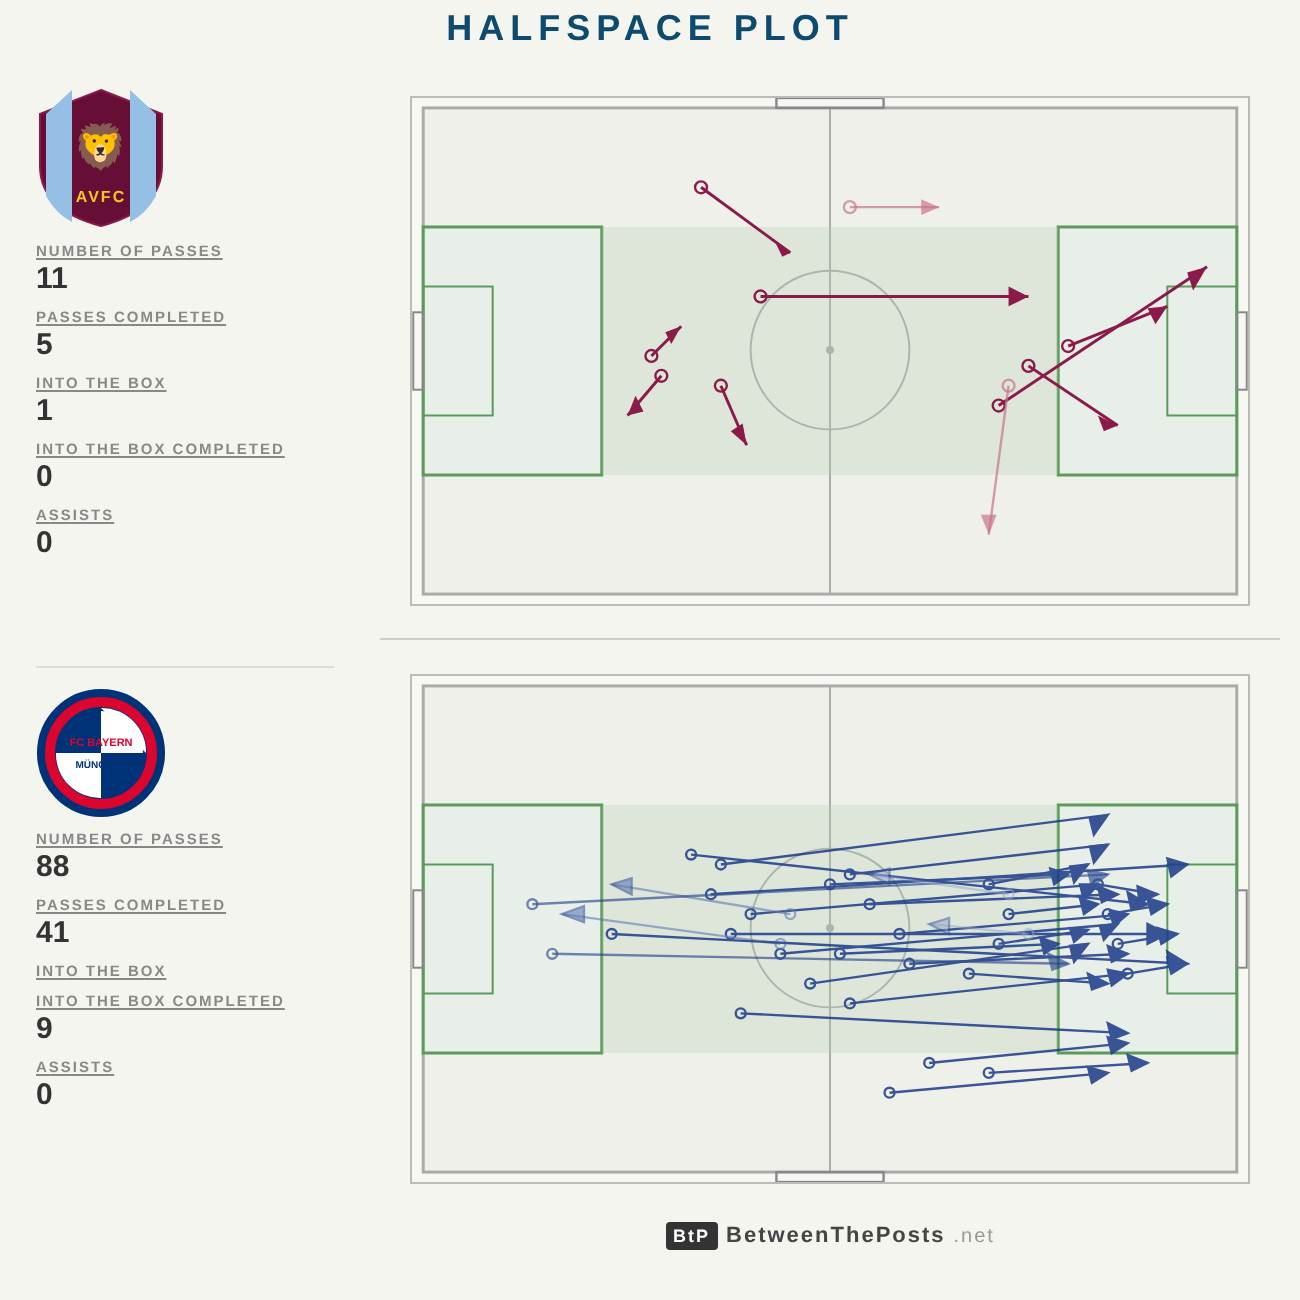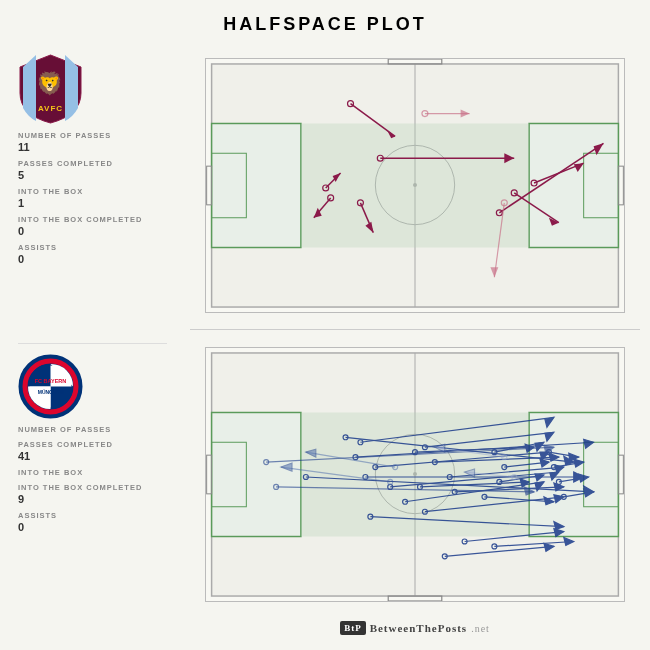--- a/index.html
+++ b/index.html
@@ -5,25 +5,25 @@
     * { box-sizing: border-box; margin: 0; padding: 0; }
     body {
       width: 650px;
       height: 650px;
       background: #f5f5f0;
       font-family: Arial, sans-serif;
       overflow: hidden;
     }
     .page-title {
       text-align: center;
-      padding: 14px 0 8px;
+      padding: 4px 0 8px;
       font-size: 18px;
       font-weight: bold;
       letter-spacing: 3px;
-      color: #000000;
+      color: #0c4a6e;
     }
     .main-content {
       display: flex;
       width: 100%;
       height: calc(100% - 50px);
     }
     .left-panel {
       width: 185px;
       min-width: 185px;
       display: flex;
@@ -36,23 +36,24 @@
       flex-direction: column;
       padding-top: 10px;
     }
     .stat-label {
       font-size: 7.5px;
       letter-spacing: 1px;
       color: #888;
       text-transform: uppercase;
       margin-top: 6px;
       font-weight: 600;
+      text-decoration: underline;
     }
     .stat-value {
-      font-size: 11px;
+      font-size: 15px;
       font-weight: bold;
       color: #333;
       margin-top: 1px;
     }
     .team-divider {
       height: 1px;
       background: #ddd;
       margin: 0 18px 0 0;
     }
     .right-panel {
@@ -77,21 +78,20 @@
       text-align: center;
       padding: 5px 0 8px;
       font-size: 11px;
       color: #555;
       letter-spacing: 1px;
     }
     .btp-logo {
       display: inline-flex;
       align-items: center;
       gap: 4px;
-      font-family: Liberation Serif, serif;
     }
     .btp-box {
       background: #333;
       color: #fff;
       font-size: 9px;
       font-weight: bold;
       padding: 2px 4px;
       border-radius: 2px;
     }
     .btp-text {
@@ -166,20 +166,21 @@
         <path d="M32.5 10 L55 32.5 A22 22 0 0 0 32.5 10 Z" fill="white"></path>
         <path d="M10 32.5 A22 22 0 0 0 32.5 55 L32.5 32.5 Z" fill="white"></path>
 
         <text x="32.5" y="29" text-anchor="middle" font-size="5.5" fill="#DC052D" font-weight="bold">FC BAYERN</text>
         <text x="32.5" y="40" text-anchor="middle" font-size="5" fill="#003278" font-weight="bold">MÜNCHEN</text>
 
         <path id="top-arc" d="M 10,32.5 A 22,22 0 0,1 55,32.5" fill="none"></path>
       </svg>
 
       <div class="stat-label">NUMBER OF PASSES</div>
+      <div class="stat-value">88</div>
 
       <div class="stat-label">PASSES COMPLETED</div>
       <div class="stat-value">41</div>
 
       <div class="stat-label">INTO THE BOX</div>
 
       <div class="stat-label">INTO THE BOX COMPLETED</div>
       <div class="stat-value">9</div>
 
       <div class="stat-label">ASSISTS</div>

